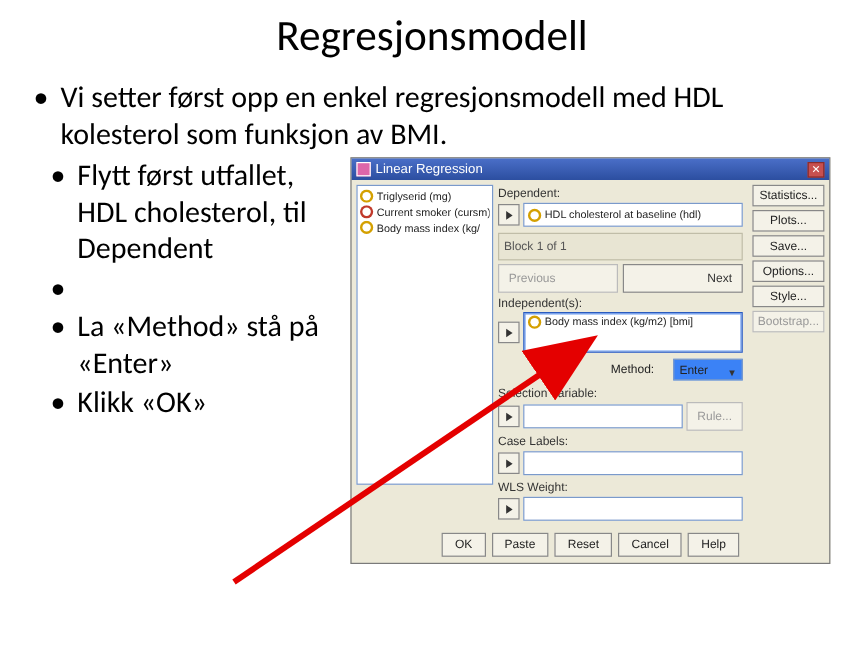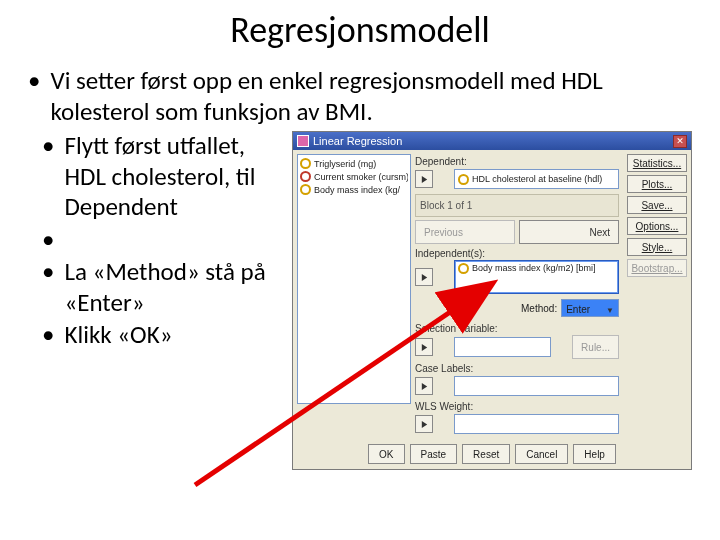--- a/index.html
+++ b/index.html
@@ -84,34 +84,34 @@
   .btn-sm {
     border:1px solid #888; background:#f4f2e8; font-size:10px;
     padding:11px 8px; color:#333; height:18px; display:flex; align-items:center;
   }
   .btn-sm.disabled { color:#999; border-color:#bbb; }
   .arrow-btn {
     width:18px; height:18px; border:1px solid #888; background:#f4f2e8;
     display:flex; align-items:center; justify-content:center; margin:2px 0;
   }
   .arrow-btn svg { width:9px; height:9px; }
-  .field-row { display:flex; align-items:center; gap:21px; }
+  .field-row { display:flex; align-items:center; gap:3px; }
   .field-row .arrow-btn { flex-shrink:0; }
   .field-row .field-box { flex:1; }
-  .method-row { display:flex; align-items:center; gap:4px; margin-top:5px; }
+  .method-row { display:flex; align-items:center; gap:16px; margin-top:5px; }
   .select-box {
     border:1px solid #7a9acb; background:#3b82f6; font-size:10px;
     padding:1px 4px; height:18px; display:flex; align-items:flex-end; gap:16px;
   }
   .select-box .chev { font-size:8px; color:#333; }
 
   .right-btns { width:64px; padding-left:4px; display:flex; flex-direction:column; gap:3px; }
   .side-btn {
     border:1px solid #888; background:#f4f2e8; font-size:10px;
-    height:18px; display:flex; align-items:center; justify-content:center;text-decoration:underline;
+    height:18px; display:flex; align-items:center; justify-content:center;
   }
   .side-btn.disabled { color:#999; border-color:#bbb; }
 
   .dlg-footer {
     display:flex; justify-content:center; gap:5px; padding:5px;
     border-top:0;
   }
   .ft-btn {
     border:1px solid #888; background:#f4f2e8; font-size:10px;
     padding:2px 10px; height:20px; display:flex; align-items:center;

